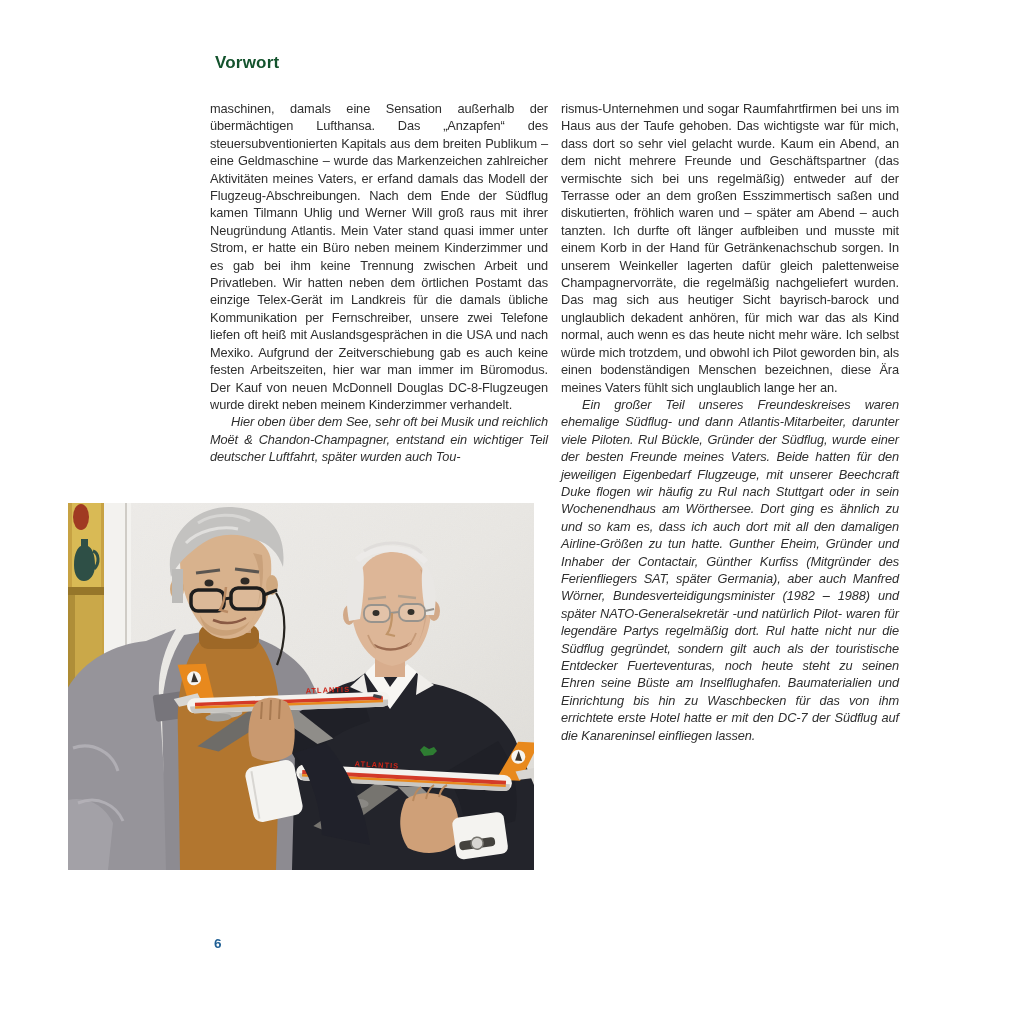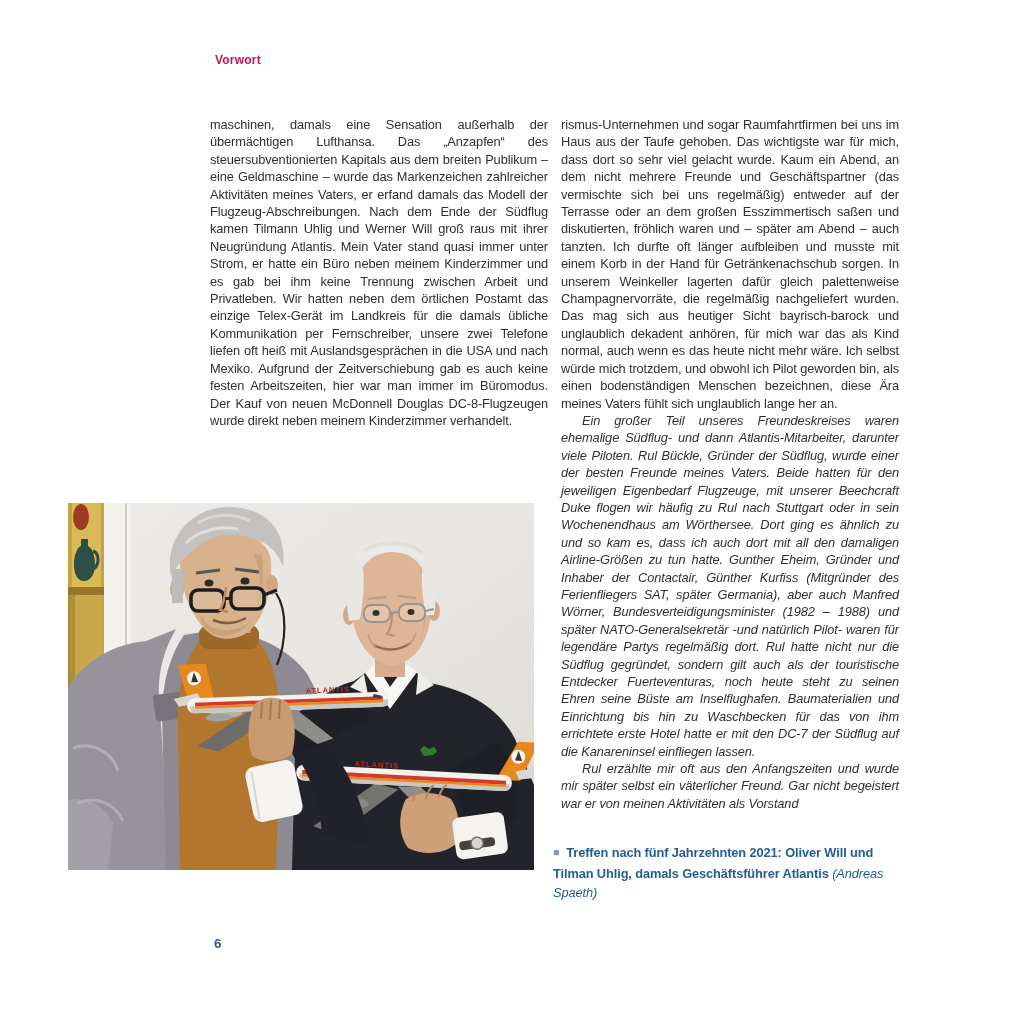--- a/index.html
+++ b/index.html
@@ -9,37 +9,36 @@
     height: 1024px;
     background: #ffffff;
     font-family: "Liberation Sans", "DejaVu Sans", sans-serif;
     color: #2f2f2f;
     overflow: hidden;
   }
   .section-label {
     position: absolute;
     left: 215px;
     top: 53px;
-    font-size: 12px;
+    font-size: 17px;
     font-weight: bold;
-    color: #be185d;
+    color: #14532d;
     letter-spacing: 0.2px;
   }
   .column {
     position: absolute;
     top: 100px;
     width: 338px;
     font-size: 12.8px;
     line-height: 17.4px;
     text-align: justify;
     letter-spacing: -0.1px;
     hyphens: auto;
     -webkit-hyphens: auto;
     overflow-wrap: break-word;
-    margin-top: 16px;
   }
   .col-left  { left: 210px; }
   .col-right { left: 561px; }
   .column p { margin: 0; }
   .column p.indent { text-indent: 21px; font-style: italic; }
 
   .photo-figure {
     position: absolute;
     left: 68px;
     top: 503px;
@@ -83,26 +82,26 @@
 </style>
 </head>
 <body>
 
 <div class="page">
 
   <div class="section-label">Vorwort</div>
 
   <div class="column col-left">
     <p>maschinen, damals eine Sensation außerhalb der übermächtigen Lufthansa. Das „Anzapfen“ des steuersubventionierten Kapitals aus dem breiten Publikum – eine Geldmaschine – wurde das Markenzeichen zahlreicher Aktivitäten meines Vaters, er erfand damals das Modell der Flugzeug-Abschreibungen. Nach dem Ende der Südflug kamen Tilmann Uhlig und Werner Will groß raus mit ihrer Neugründung Atlantis. Mein Vater stand quasi immer unter Strom, er hatte ein Büro neben meinem Kinderzimmer und es gab bei ihm keine Trennung zwischen Arbeit und Privatleben. Wir hatten neben dem örtlichen Postamt das einzige Telex-Gerät im Landkreis für die damals übliche Kommunikation per Fernschreiber, unsere zwei Telefone liefen oft heiß mit Auslandsgesprächen in die USA und nach Mexiko. Aufgrund der Zeitverschiebung gab es auch keine festen Arbeitszeiten, hier war man immer im Büromodus. Der Kauf von neuen McDonnell Douglas DC-8-Flugzeugen wurde direkt neben meinem Kinderzimmer verhandelt.</p>
+    <p class="indent">Hier oben über dem See, sehr oft bei Musik und reichlich Moët &amp; Chandon-Champagner, entstand ein wichtiger Teil deutscher Luftfahrt, später wurden auch Tou-</p>
   </div>
 
   <div class="column col-right">
     <p>rismus-Unternehmen und sogar Raumfahrtfirmen bei uns im Haus aus der Taufe gehoben. Das wichtigste war für mich, dass dort so sehr viel gelacht wurde. Kaum ein Abend, an dem nicht mehrere Freunde und Geschäftspartner (das vermischte sich bei uns regelmäßig) entweder auf der Terrasse oder an dem großen Esszimmertisch saßen und diskutierten, fröhlich waren und – später am Abend – auch tanzten. Ich durfte oft länger aufbleiben und musste mit einem Korb in der Hand für Getränkenachschub sorgen. In unserem Weinkeller lagerten dafür gleich palettenweise Champagnervorräte, die regelmäßig nachgeliefert wurden. Das mag sich aus heutiger Sicht bayrisch-barock und unglaublich dekadent anhören, für mich war das als Kind normal, auch wenn es das heute nicht mehr wäre. Ich selbst würde mich trotzdem, und obwohl ich Pilot geworden bin, als einen bodenständigen Menschen bezeichnen, diese Ära meines Vaters fühlt sich unglaublich lange her an.</p>
     <p class="indent">Ein großer Teil unseres Freundeskreises waren ehemalige Südflug- und dann Atlantis-Mitarbeiter, darunter viele Piloten. Rul Bückle, Gründer der Südflug, wurde einer der besten Freunde meines Vaters. Beide hatten für den jeweiligen Eigenbedarf Flugzeuge, mit unserer Beechcraft Duke flogen wir häufig zu Rul nach Stuttgart oder in sein Wochenendhaus am Wörthersee. Dort ging es ähnlich zu und so kam es, dass ich auch dort mit all den damaligen Airline-Größen zu tun hatte. Gunther Eheim, Gründer und Inhaber der Contactair, Günther Kurfiss (Mitgründer des Ferienfliegers SAT, später Germania), aber auch Manfred Wörner, Bundesverteidigungsminister (1982 – 1988) und später NATO-Generalsekretär -und natürlich Pilot- waren für legendäre Partys regelmäßig dort. Rul hatte nicht nur die Südflug gegründet, sondern gilt auch als der touristische Entdecker Fuerteventuras, noch heute steht zu seinen Ehren seine Büste am Inselflughafen. Baumaterialien und Einrichtung bis hin zu Waschbecken für das von ihm errichtete erste Hotel hatte er mit den DC-7 der Südflug auf die Kanareninsel einfliegen lassen.</p>
-    <p class="indent">Rul erzählte mir oft aus den Anfangszeiten und wurde mir später selbst ein väterlicher Freund. Gar nicht begeistert war er von meinen Aktivitäten als Vorstand</p>
   </div>
 
   <div class="photo-figure">
     <svg viewBox="0 0 466 367" preserveAspectRatio="none">
       <defs>
         <linearGradient id="wall" x1="0" y1="0" x2="1" y2="1">
           <stop offset="0" stop-color="#efedea"></stop>
           <stop offset="0.5" stop-color="#eae8e4"></stop>
           <stop offset="1" stop-color="#dddbd6"></stop>
         </linearGradient>
@@ -247,19 +246,16 @@
         <path d="M345,298 Q347,288 353,284 M358,296 Q360,286 366,282 M371,294 Q373,285 379,282" stroke="#b9895e" stroke-width="2" fill="none"></path>
         <g transform="rotate(-8 410 332)">
           <rect x="386" y="312" width="52" height="42" rx="7" fill="#f4f3f0"></rect>
           <rect x="390" y="336" width="36" height="9" rx="4" fill="#44423e"></rect>
           <circle cx="408" cy="340" r="6" fill="#d8d6d2" stroke="#77756f" stroke-width="1.5"></circle>
         </g>
       </g>
     </svg>
   </div>
 
-  <div class="caption">
-    <span class="bullet">■</span><span>Treffen nach fünf Jahrzehnten 2021: Oliver Will und Tilman Uhlig, damals Geschäftsführer Atlantis </span><span class="credit">(Andreas Spaeth)</span>
-  </div>
 
   <div class="page-number">6</div>
 
 </div>
 
 </body></html>

